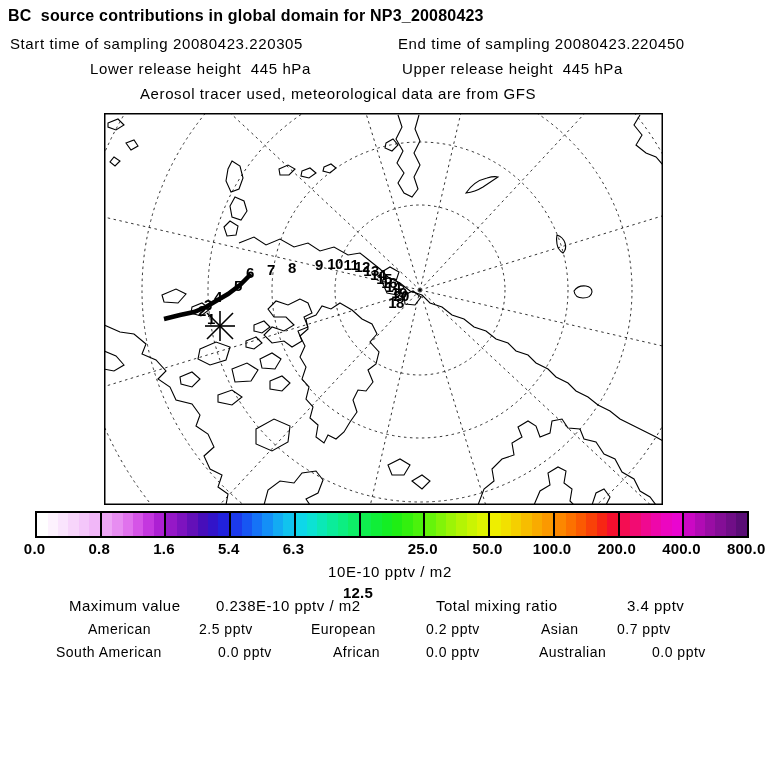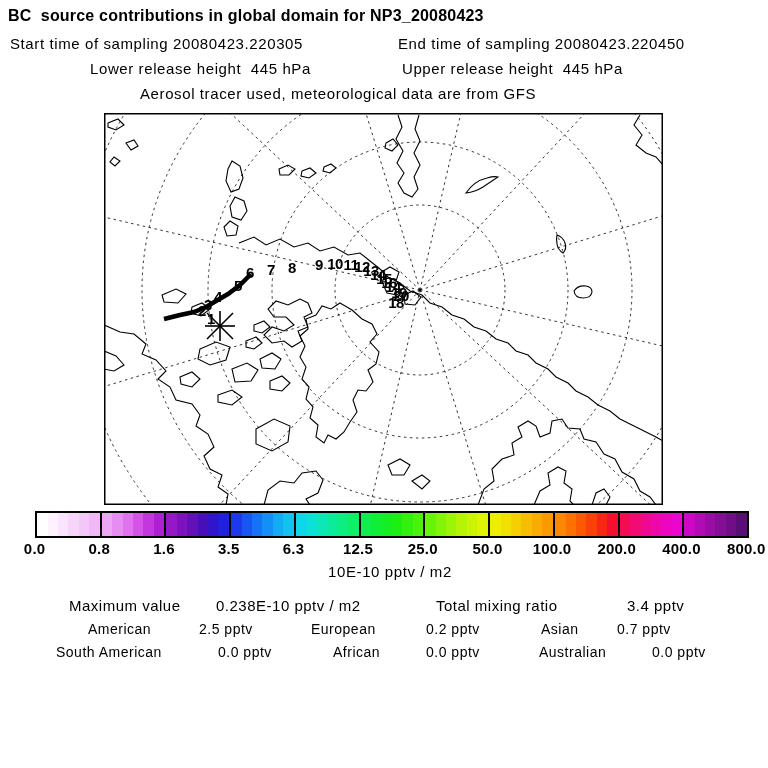--- a/index.html
+++ b/index.html
@@ -184,23 +184,23 @@
       <div class="cb-seg" style="background: linear-gradient(to right, rgb(101, 244, 10) 0%, rgb(101, 244, 10) 16.67%, rgb(129, 244, 8) 16.67%, rgb(129, 244, 8) 33.33%, rgb(156, 244, 6) 33.33%, rgb(156, 244, 6) 50%, rgb(180, 244, 4) 50%, rgb(180, 244, 4) 66.67%, rgb(202, 244, 2) 66.67%, rgb(202, 244, 2) 83.33%, rgb(222, 244, 0) 83.33%, rgb(222, 244, 0) 100%);"></div>
       <div class="cb-seg" style="background: linear-gradient(to right, rgb(238, 238, 0) 0%, rgb(238, 238, 0) 16.67%, rgb(242, 224, 0) 16.67%, rgb(242, 224, 0) 33.33%, rgb(245, 207, 0) 33.33%, rgb(245, 207, 0) 50%, rgb(247, 189, 0) 50%, rgb(247, 189, 0) 66.67%, rgb(249, 171, 0) 66.67%, rgb(249, 171, 0) 83.33%, rgb(251, 153, 0) 83.33%, rgb(251, 153, 0) 100%);"></div>
       <div class="cb-seg" style="background: linear-gradient(to right, rgb(252, 135, 0) 0%, rgb(252, 135, 0) 16.67%, rgb(252, 113, 0) 16.67%, rgb(252, 113, 0) 33.33%, rgb(251, 90, 2) 33.33%, rgb(251, 90, 2) 50%, rgb(249, 65, 8) 50%, rgb(249, 65, 8) 66.67%, rgb(247, 38, 20) 66.67%, rgb(247, 38, 20) 83.33%, rgb(245, 15, 46) 83.33%, rgb(245, 15, 46) 100%);"></div>
       <div class="cb-seg" style="background: linear-gradient(to right, rgb(244, 13, 82) 0%, rgb(244, 13, 82) 16.67%, rgb(242, 11, 114) 16.67%, rgb(242, 11, 114) 33.33%, rgb(240, 9, 144) 33.33%, rgb(240, 9, 144) 50%, rgb(238, 7, 170) 50%, rgb(238, 7, 170) 66.67%, rgb(236, 6, 192) 66.67%, rgb(236, 6, 192) 83.33%, rgb(234, 5, 208) 83.33%, rgb(234, 5, 208) 100%);"></div>
       <div class="cb-seg" style="background: linear-gradient(to right, rgb(203, 8, 196) 0%, rgb(203, 8, 196) 16.67%, rgb(177, 11, 180) 16.67%, rgb(177, 11, 180) 33.33%, rgb(153, 13, 164) 33.33%, rgb(153, 13, 164) 50%, rgb(132, 14, 150) 50%, rgb(132, 14, 150) 66.67%, rgb(112, 14, 135) 66.67%, rgb(112, 14, 135) 83.33%, rgb(90, 13, 118) 83.33%, rgb(90, 13, 118) 100%);"></div>
     </div>
   <div id="tick-row">
       <span class="cb-tick" style="left: 0%;">0.0</span>
       <span class="cb-tick" style="left: 9.09091%;">0.8</span>
       <span class="cb-tick" style="left: 18.1818%;">1.6</span>
-      <span class="cb-tick" style="left: 27.2727%;">3.5</span>
+      <span class="cb-tick" style="left: 27.2727%;">5.4</span>
       <span class="cb-tick" style="left: 36.3636%;">6.3</span>
-      <span class="cb-tick" style="left: 45.4545%;">12.5</span>
+      <span class="cb-tick" style="left: 45.4545%; margin-top: 44px;">12.5</span>
       <span class="cb-tick" style="left: 54.5455%;">25.0</span>
       <span class="cb-tick" style="left: 63.6364%;">50.0</span>
       <span class="cb-tick" style="left: 72.7273%;">100.0</span>
       <span class="cb-tick" style="left: 81.8182%;">200.0</span>
       <span class="cb-tick" style="left: 90.9091%;">400.0</span>
       <span class="cb-tick" style="left: 100%;">800.0</span>
     </div>
   <div id="cb-unit">10E-10 pptv / m2</div>
 
   <div class="stat srow1" style="left:69px">Maximum value</div>

